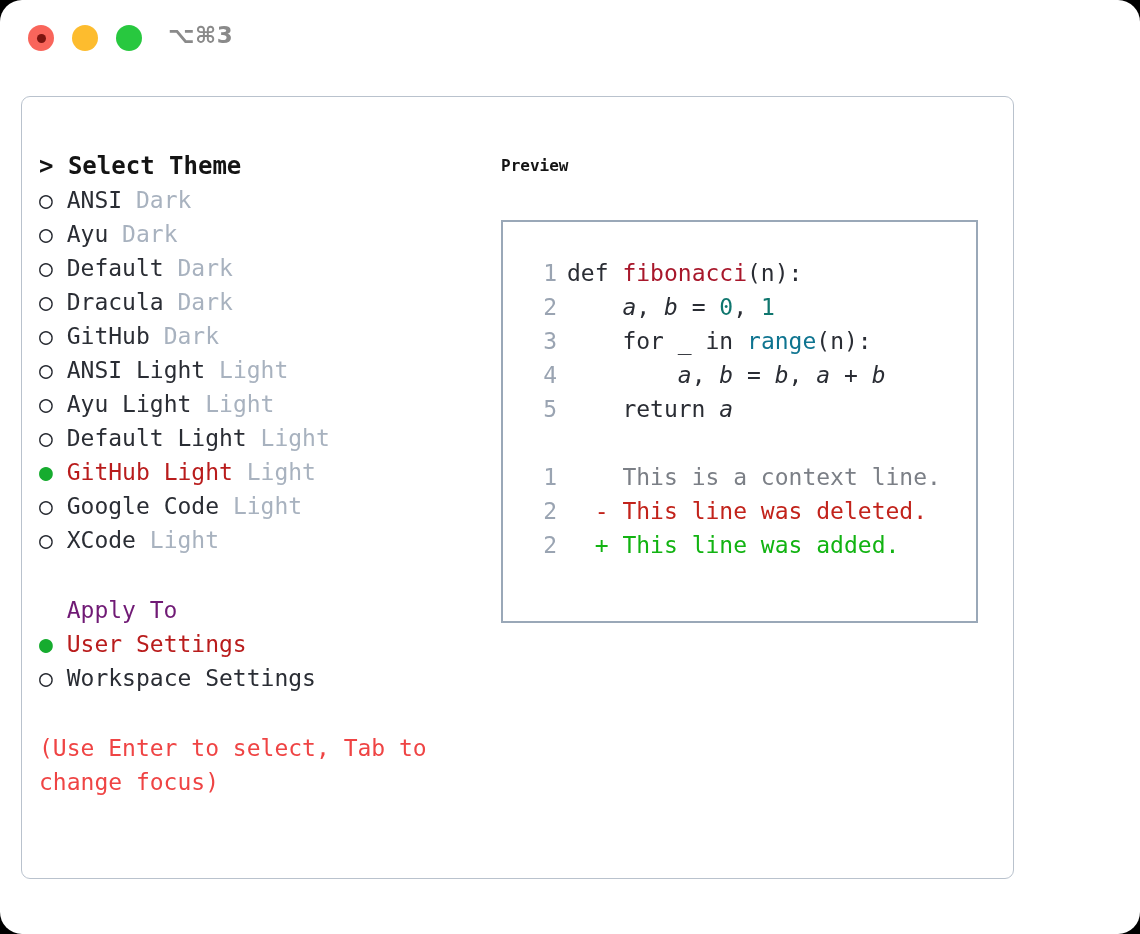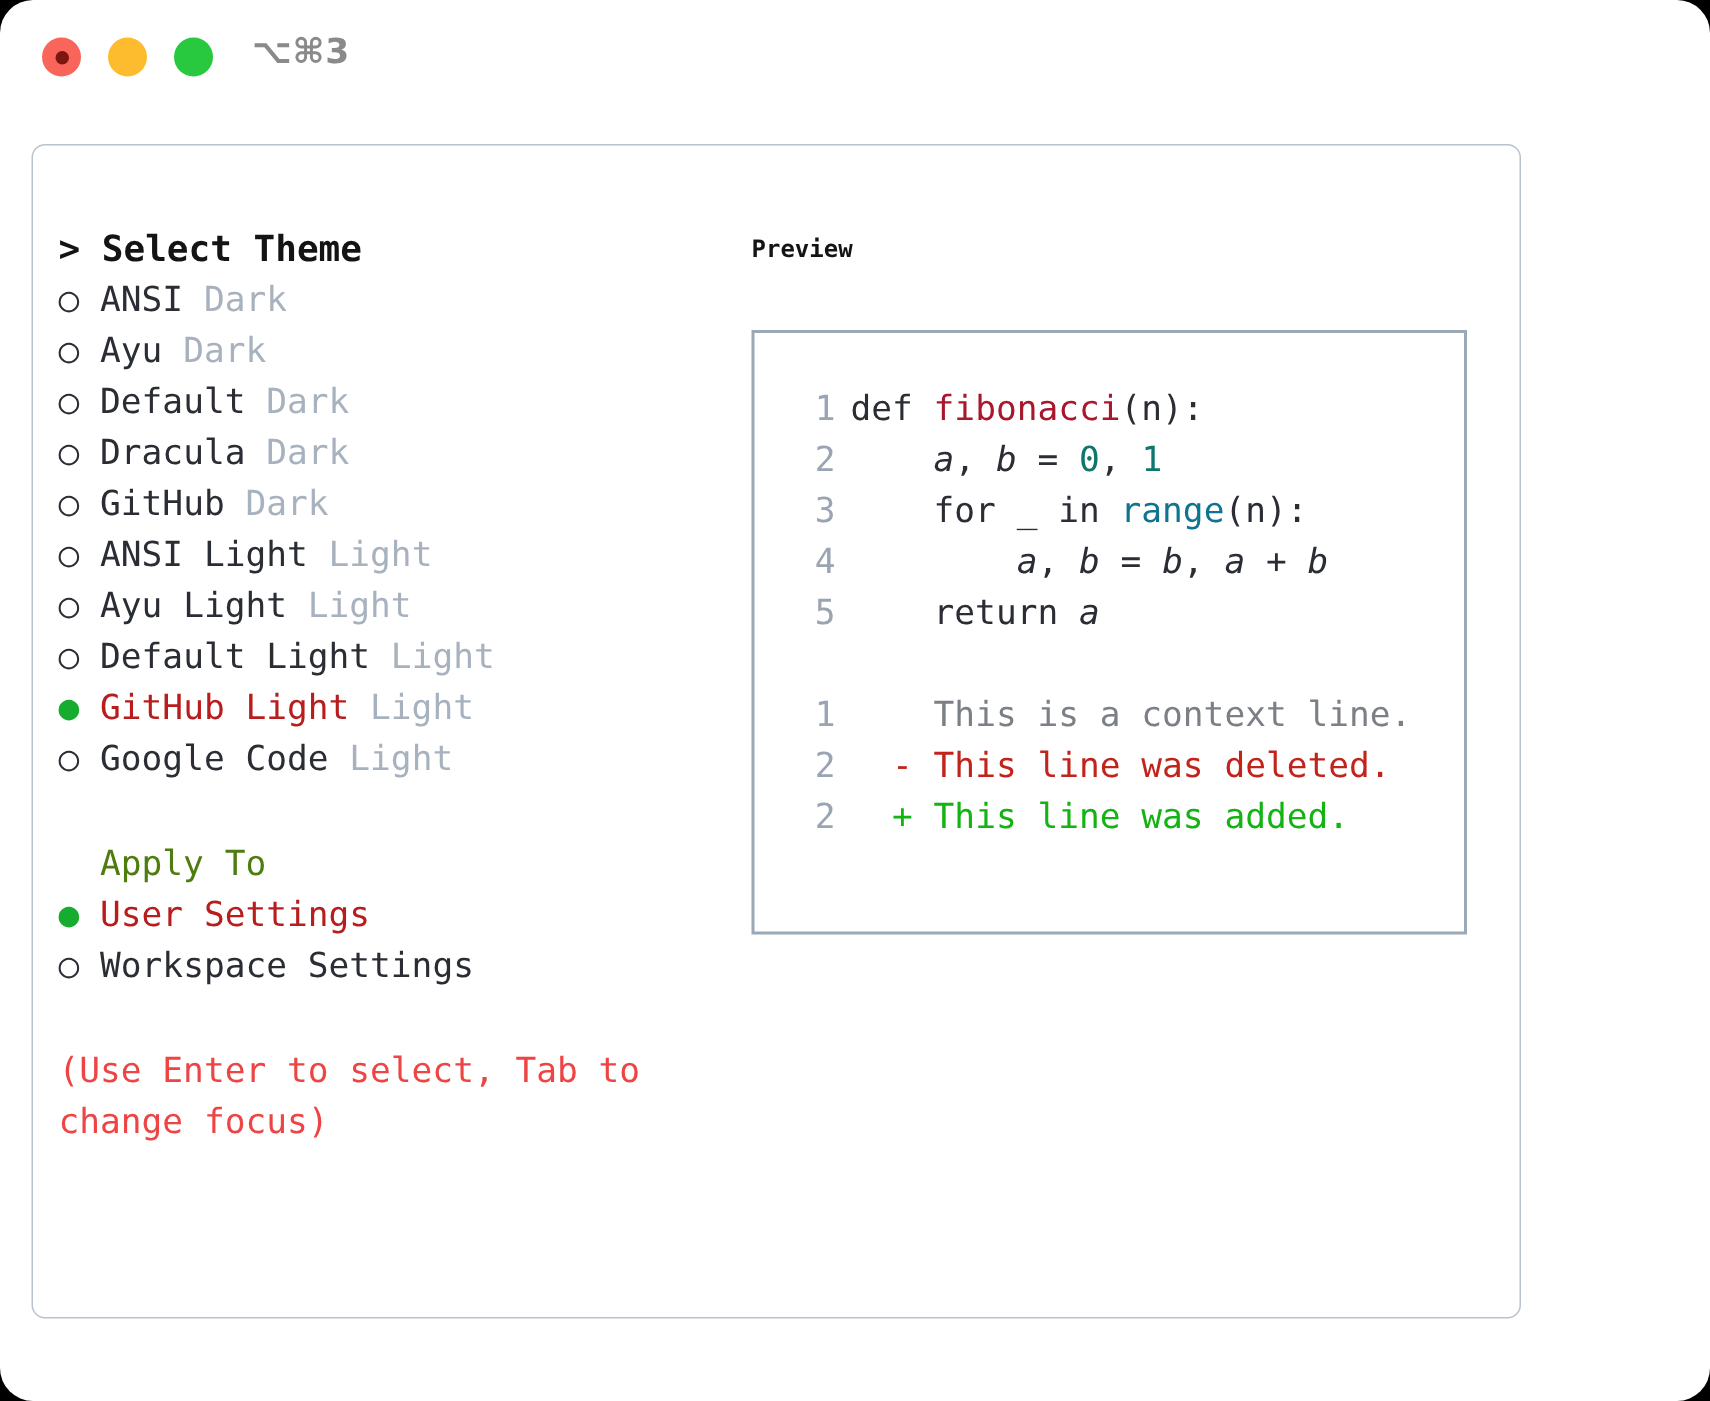--- a/index.html
+++ b/index.html
@@ -112,21 +112,21 @@
   .marker { color: #2a2d34; }
   .opt.selected .marker { color: #16ac2f; }
   .opt.selected .opt-name { color: #b91c1c; }
 
   .opt-name { color: #2a2d34; }
   .opt-tag  { color: #a8b2bf; }
 
   .applyto-head {
     font-size: 23px;
     line-height: 34px;
-    color: #4d7c0f;
+    color: #701a75;
     white-space: pre;
     margin-top: 36px;
   }
 
   .hint {
     margin-top: 36px;
     font-size: 23px;
     line-height: 34px;
     color: #ef4444;
     width: 410px;
@@ -208,20 +208,21 @@
           <div class="opt"><span class="marker">○</span><span class="opt-name"> ANSI</span><span class="opt-tag"> Dark</span></div>
           <div class="opt"><span class="marker">○</span><span class="opt-name"> Ayu</span><span class="opt-tag"> Dark</span></div>
           <div class="opt"><span class="marker">○</span><span class="opt-name"> Default</span><span class="opt-tag"> Dark</span></div>
           <div class="opt"><span class="marker">○</span><span class="opt-name"> Dracula</span><span class="opt-tag"> Dark</span></div>
           <div class="opt"><span class="marker">○</span><span class="opt-name"> GitHub</span><span class="opt-tag"> Dark</span></div>
           <div class="opt"><span class="marker">○</span><span class="opt-name"> ANSI Light</span><span class="opt-tag"> Light</span></div>
           <div class="opt"><span class="marker">○</span><span class="opt-name"> Ayu Light</span><span class="opt-tag"> Light</span></div>
           <div class="opt"><span class="marker">○</span><span class="opt-name"> Default Light</span><span class="opt-tag"> Light</span></div>
           <div class="opt selected"><span class="marker">●</span><span class="opt-name"> GitHub Light</span><span class="opt-tag"> Light</span></div>
           <div class="opt"><span class="marker">○</span><span class="opt-name"> Google Code</span><span class="opt-tag"> Light</span></div>
+          <div class="opt"><span class="marker">○</span><span class="opt-name"> XCode</span><span class="opt-tag"> Light</span></div>
         </div>
 
       <div class="applyto-head">  Apply To</div>
 
       <div class="opt-list" id="apply-list">
           <div class="opt selected"><span class="marker">●</span><span class="opt-name"> User Settings</span></div>
           <div class="opt"><span class="marker">○</span><span class="opt-name"> Workspace Settings</span></div>
         </div>
 
       <div class="hint">(Use Enter to select, Tab to change focus)</div>

